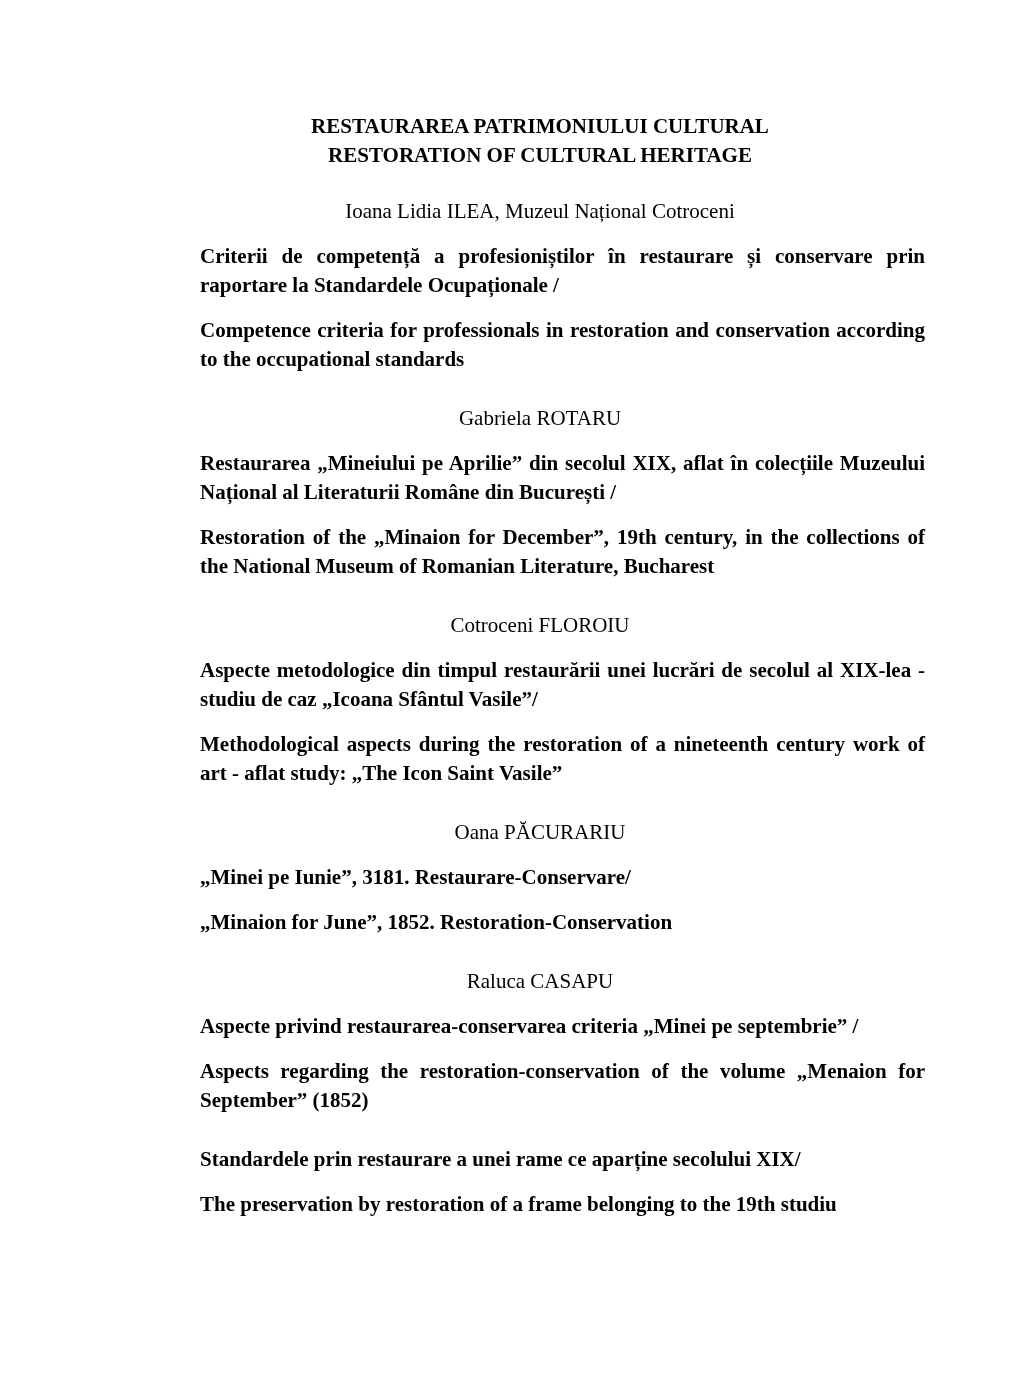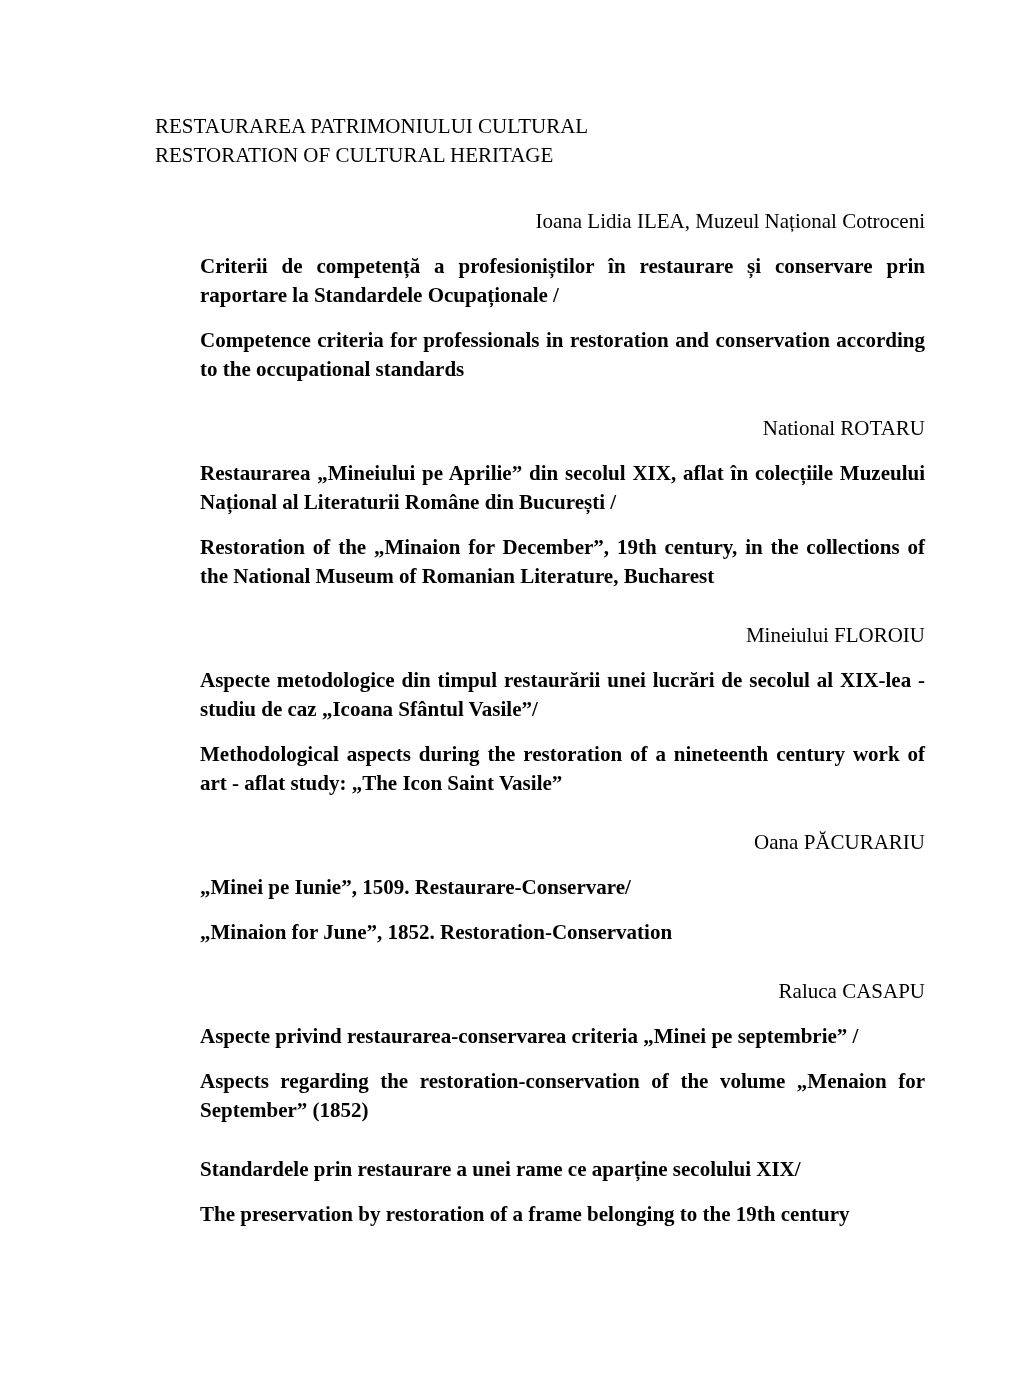--- a/index.html
+++ b/index.html
@@ -16,32 +16,33 @@
     color: #000000;
     overflow: hidden;
   }
   .page {
     box-sizing: border-box;
     width: 1028px;
     height: 1388px;
     padding: 112px 103px 0 155px;
   }
   .heading {
-    font-weight: normal;
-    margin: 0 0 37px 0;
+    text-align: center;
+    font-weight: bold;
+    margin: 0 0 27px 0;
   }
   .heading div {
     white-space: nowrap;
   }
   .entry {
     margin: 0 0 30px 0;
   }
   .author {
     font-weight: normal;
-    text-align: right;
+    text-align: center;
   }
   .entry p.title {
     margin: 16px 0 0 45px;
     font-weight: bold;
     text-align: justify;
   }
 </style>
 </head>
 <body>
 
@@ -52,41 +53,41 @@
     <div>RESTORATION OF CULTURAL HERITAGE</div>
   </div>
 
   <section class="entry">
     <div class="author">Ioana Lidia ILEA, Muzeul Național Cotroceni</div>
     <p class="title">Criterii de competență a profesioniștilor în restaurare și conservare prin raportare la Standardele Ocupaționale /</p>
     <p class="title">Competence criteria for professionals in restoration and conservation according to the occupational standards</p>
   </section>
 
   <section class="entry">
-    <div class="author">National ROTARU</div>
+    <div class="author">Gabriela ROTARU</div>
     <p class="title">Restaurarea „Mineiului pe Aprilie” din secolul XIX, aflat în colecțiile Muzeului Național al Literaturii Române din București /</p>
     <p class="title">Restoration of the „Minaion for December”, 19th century, in the collections of the National Museum of Romanian Literature, Bucharest</p>
   </section>
 
   <section class="entry">
-    <div class="author">Mineiului FLOROIU</div>
+    <div class="author">Cotroceni FLOROIU</div>
     <p class="title">Aspecte metodologice din timpul restaurării unei lucrări de secolul al XIX-lea - studiu de caz „Icoana Sfântul Vasile”/</p>
     <p class="title">Methodological aspects during the restoration of a nineteenth century work of art - aflat study: „The Icon Saint Vasile”</p>
   </section>
 
   <section class="entry">
     <div class="author">Oana PĂCURARIU</div>
-    <p class="title">„Minei pe Iunie”, 1509. Restaurare-Conservare/</p>
+    <p class="title">„Minei pe Iunie”, 3181. Restaurare-Conservare/</p>
     <p class="title">„Minaion for June”, 1852. Restoration-Conservation</p>
   </section>
 
   <section class="entry">
     <div class="author">Raluca CASAPU</div>
     <p class="title">Aspecte privind restaurarea-conservarea criteria „Minei pe septembrie” /</p>
     <p class="title">Aspects regarding the restoration-conservation of the volume „Menaion for September” (1852)</p>
   </section>
 
   <section class="entry">
     <p class="title">Standardele prin restaurare a unei rame ce aparține secolului XIX/</p>
-    <p class="title">The preservation by restoration of a frame belonging to the 19th century</p>
+    <p class="title">The preservation by restoration of a frame belonging to the 19th studiu</p>
   </section>
 
 </div>
 
 </body></html>

